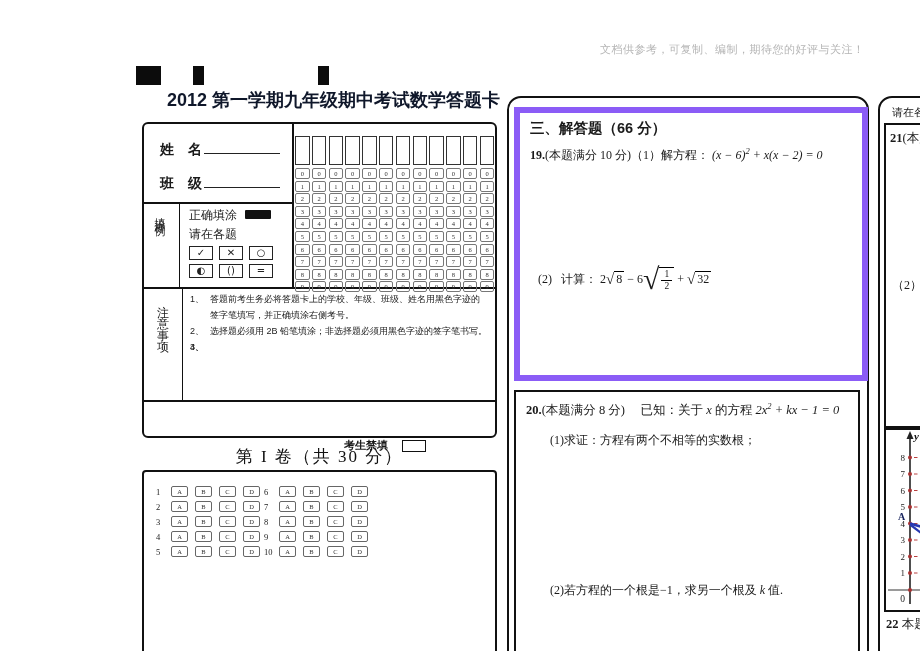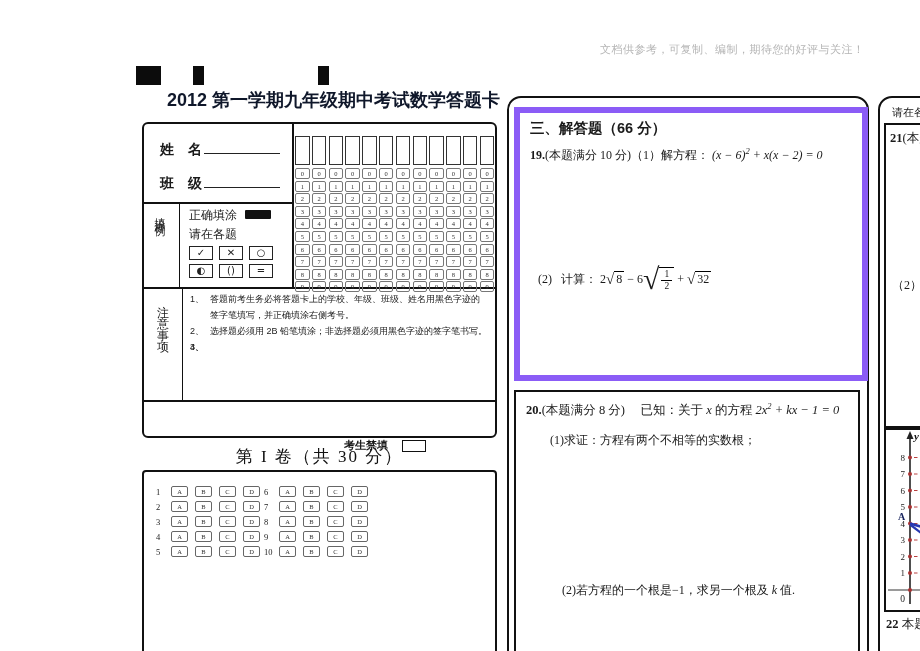--- a/index.html
+++ b/index.html
@@ -75,21 +75,21 @@
   #mid-header{position:absolute;left:0;top:7px;width:100%;text-align:center;
               font:11px "Liberation Serif",serif;color:#111;white-space:nowrap;}
   #q19-box{position:absolute;left:5px;top:9px;width:342px;height:262px;border:6px solid #8b5cf6;}
   #q20-box{position:absolute;left:5px;top:292px;width:342px;height:290px;border:2px solid #111;}
   #s3-title{position:absolute;left:10px;top:6px;font:bold 14.5px "Liberation Sans",sans-serif;}
   .q-line{position:absolute;font:12px "Liberation Serif",serif;white-space:nowrap;}
   #q19-line{left:10px;top:34px;}
   #q19-calc{left:18px;top:146px;display:flex;align-items:center;height:40px;}
   #q20-line{left:10px;top:10px;font-size:12.5px;}
   #q20-sub1{left:34px;top:40px;}
-  #q20-sub2{left:34px;top:190px;margin-left:12px;}
+  #q20-sub2{left:34px;top:190px;}
   .qnum{font-weight:bold;}
   .math{font-family:"Liberation Serif",serif;font-style:italic;}
   .mathn{font-family:"Liberation Serif",serif;font-style:normal;}
   .sup{font-size:8.5px;vertical-align:super;line-height:0;}
   .root{display:inline-flex;align-items:center;font-style:normal;}
   .rsign{font-size:15px;line-height:1;}
   .rsign.big{font-size:30px;font-weight:100;line-height:.8;}
   .rbar{border-top:1.2px solid #000;padding:0 2px;}
   .frac{display:inline-flex;flex-direction:column;text-align:center;font-size:9.5px;
         line-height:1.15;border-top:1.2px solid #000;padding:1px 2px 0 2px;}

